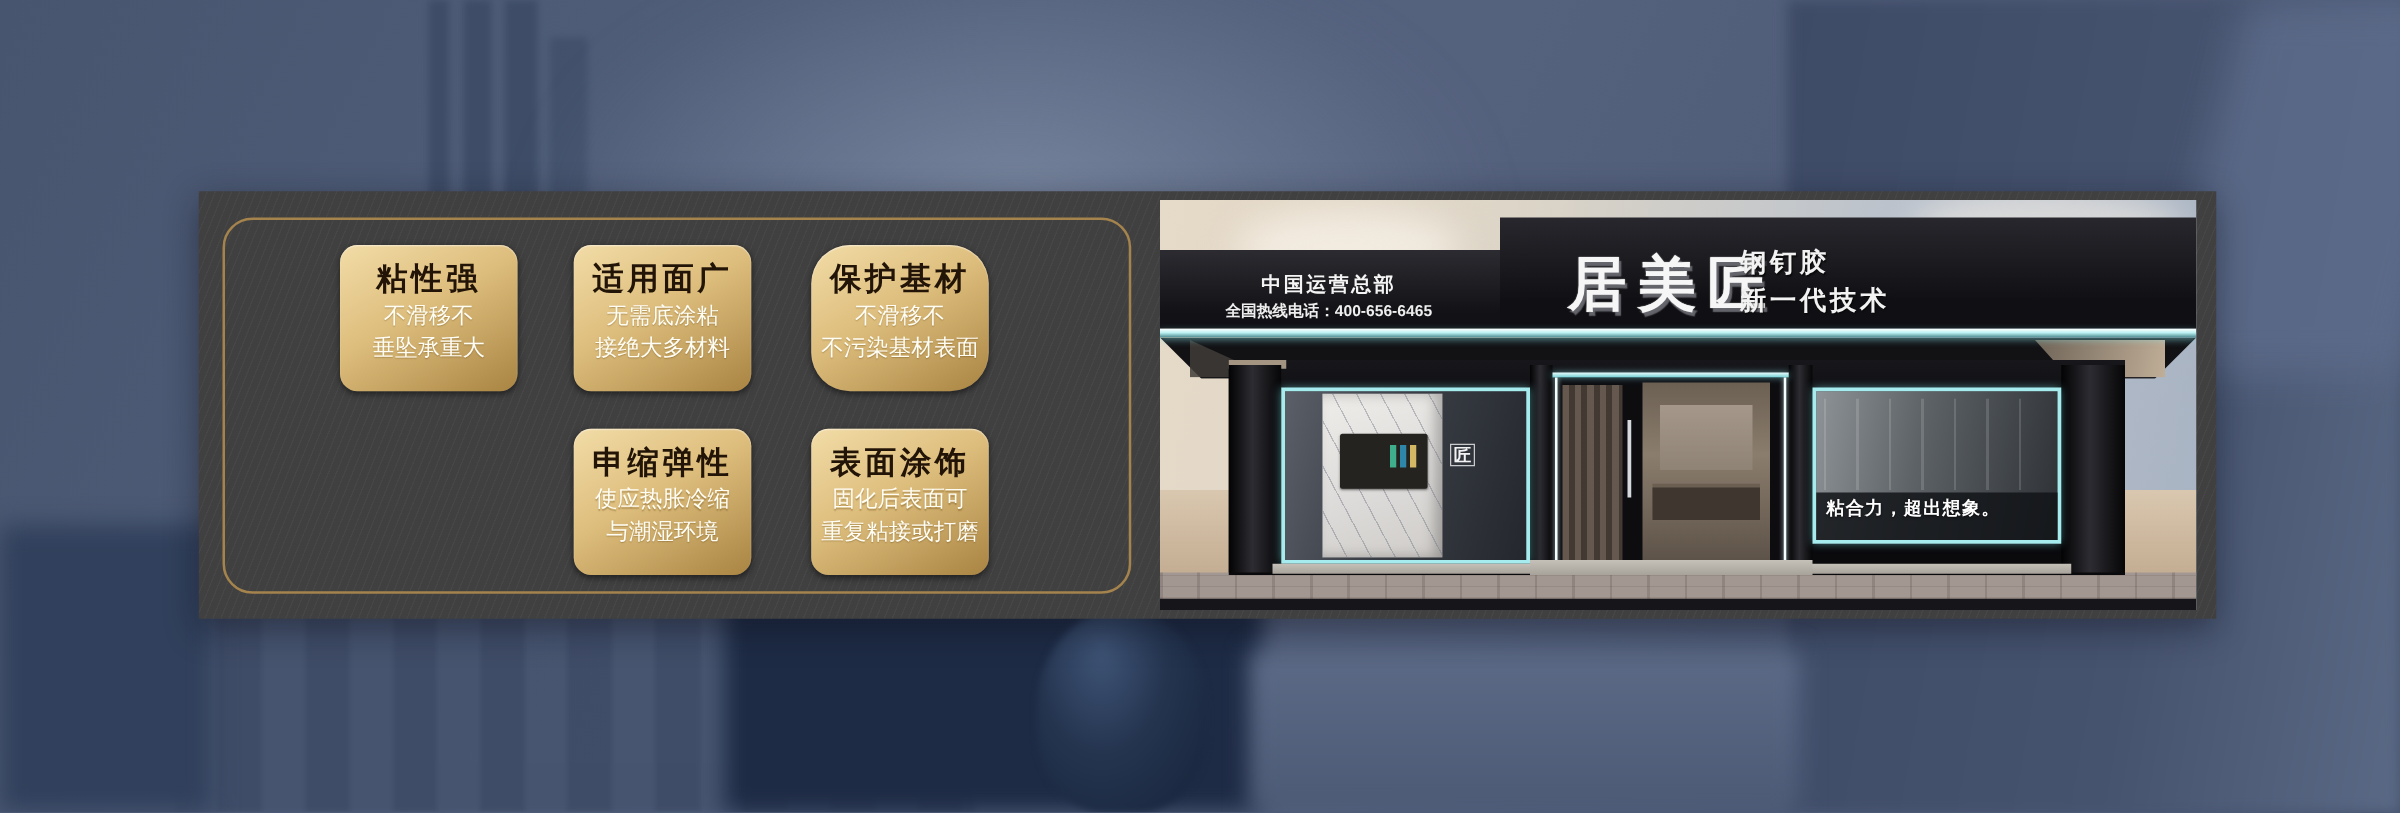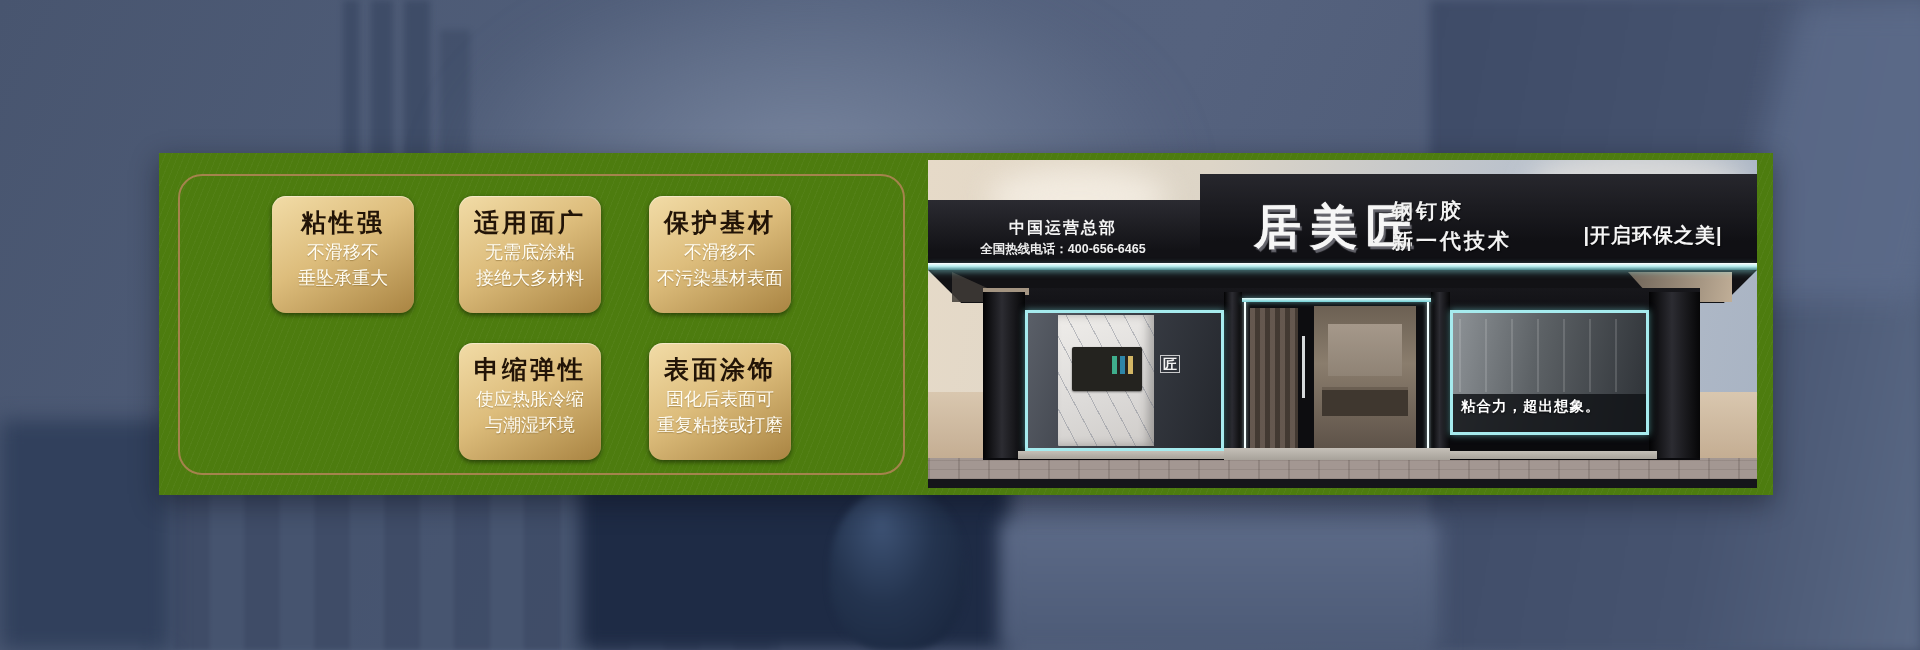--- a/index.html
+++ b/index.html
@@ -21,34 +21,34 @@
               background:repeating-linear-gradient(90deg,#46546f 0 34px,#3e4b66 34px 70px); }
   .bg-cabinet { left:580px; top:480px; width:430px; height:170px; background:#1e2b45; filter:blur(9px); }
   .bg-vase { left:830px; top:488px; width:135px; height:162px; border-radius:48% 48% 40% 40%;
               background:radial-gradient(ellipse at 38% 22%,#3e5375 0%,#24344f 45%,#17233a 100%); filter:blur(3px); }
   .bg-table { left:1000px; top:520px; width:440px; height:130px;
               background:linear-gradient(180deg,#5c6a87,#4c5a76); filter:blur(10px); }
   .bg-left-dark { left:0; top:420px; width:170px; height:230px; background:#31405c; filter:blur(10px); }
 
   
   .banner { position:absolute; left:159px; top:153px; width:1614px; height:342px;
-            background:#4d7c0f; box-shadow:0 8px 26px rgba(10,14,24,.45); }
+            background:#404040; box-shadow:0 8px 26px rgba(10,14,24,.45); }
   .banner-texture { position:absolute; inset:0;
             background:repeating-linear-gradient(112deg,rgba(255,255,255,.030) 0 1px,transparent 1px 6px); }
   .gold-frame { position:absolute; left:19px; top:21px; width:727px; height:301px;
             border:2px solid #a5834d; border-radius:24px; }
 
   
   .card { position:absolute; width:142px; height:117px; border-radius:14px; text-align:center;
           background:linear-gradient(150deg,#f2dca7 0%,#ddbd7c 45%,#a98442 100%);
           box-shadow:inset 0 1px 1px rgba(255,255,255,.45), 0 2px 5px rgba(0,0,0,.5); }
   .card-title { margin-top:10px; font-size:25px; font-weight:bold; color:#221407; letter-spacing:3px; }
   .card-line { font-size:18px; color:#fffdf4; line-height:26px; text-shadow:0 1px 1px rgba(90,60,10,.35); }
   .card-line:first-of-type { margin-top:5px; }
-  .c1{left:113px;top:43px;} .c2{left:300px;top:43px;} .c3{left:490px;top:43px;}
+  .c1{left:113px;top:43px;} .c2{left:300px;top:43px;} .c3{left:490px;top:43px;border-radius:31px;}
   .c4{left:113px;top:190px;} .c5{left:300px;top:190px;} .c6{left:490px;top:190px;}
 
   
   .photo { position:absolute; left:769px; top:7px; width:829px; height:328px; overflow:hidden;
            background:linear-gradient(100deg,#e6dac8 0%,#ddd5c7 32%,#b9c1cc 68%,#a8b3c3 100%); }
   .cloud { position:absolute; border-radius:50%; filter:blur(14px); background:rgba(246,240,230,.8); }
   .sand { position:absolute; left:0; top:232px; width:829px; height:70px;
           background:linear-gradient(180deg,#d9c7af 0%,#c3ac91 100%); }
   .pavement { position:absolute; left:0; top:298px; width:829px; height:30px;
           background:#a39792;
@@ -238,15 +238,14 @@
     <div class="sign-main"></div>
     <div class="light-strip"></div>
 
     <div class="hq">中国运营总部</div>
     <div class="hotline">全国热线电话：400-656-6465</div>
     <div class="brand">居美匠</div>
     <div class="brand-sub">
       <div>钢钉胶</div>
       <div>新一代技术</div>
     </div>
-    <div class="sign-slogan">|开启环保之美|</div>
   </div>
 </div>
 
 </body></html>

